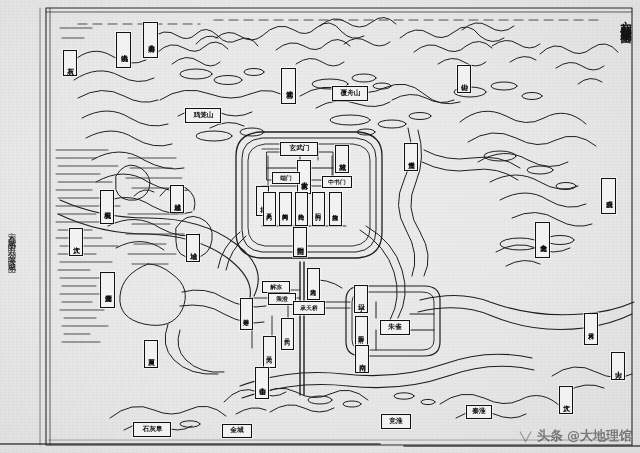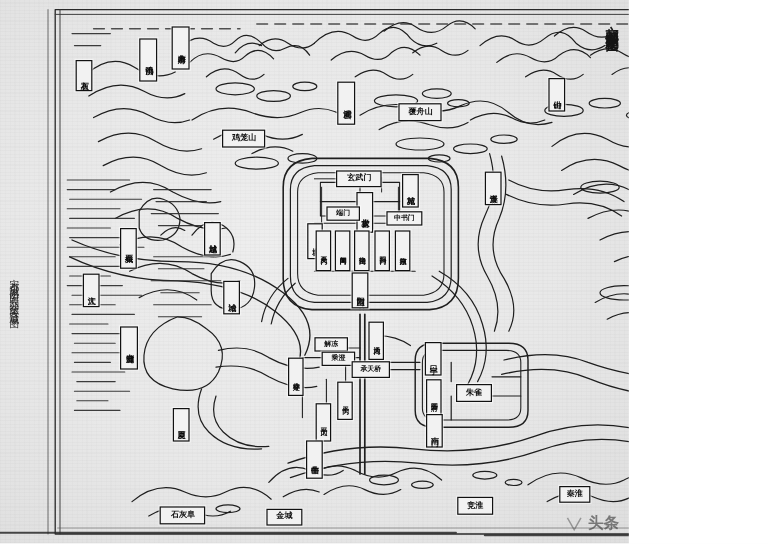--- a/index.html
+++ b/index.html
@@ -1,19 +1,19 @@
 <!DOCTYPE html>
 <html><head>
 <meta charset="utf-8">
 <title>Historical Chinese City Map Scan</title>
 <style>
   html,body{margin:0;padding:0;background:#fff;}
   body{font-family:"DejaVu Sans","Liberation Sans",sans-serif;}
   #page{
-    position:relative;width:524px;height:453px;overflow:hidden;
+    position:relative;width:640px;height:453px;overflow:hidden;
     background:#e9e9e9;
   }
   
   #paper{
     position:absolute;inset:0;
     background:
       radial-gradient(ellipse at 45% 45%, #eeeeee 0%, #e8e8e8 55%, #dedede 100%);
   }
   #grain{
     position:absolute;inset:0;opacity:.30;mix-blend-mode:multiply;
@@ -449,15 +449,16 @@
 
   <div id="inscription">宋都城图附六朝金陵宫城图</div>
 
   <div id="watermark">
     <span class="wm-logo">
       <svg viewBox="0 0 24 24" width="15" height="15" fill="none" stroke="#3a3a3a" stroke-width="2">
         <path d="M3 4 L12 20 L21 4"></path>
       </svg>
     </span>
     <span>头条</span>
+    <span>@大地理馆</span>
   </div>
 
 </div>
 
 </body></html>

